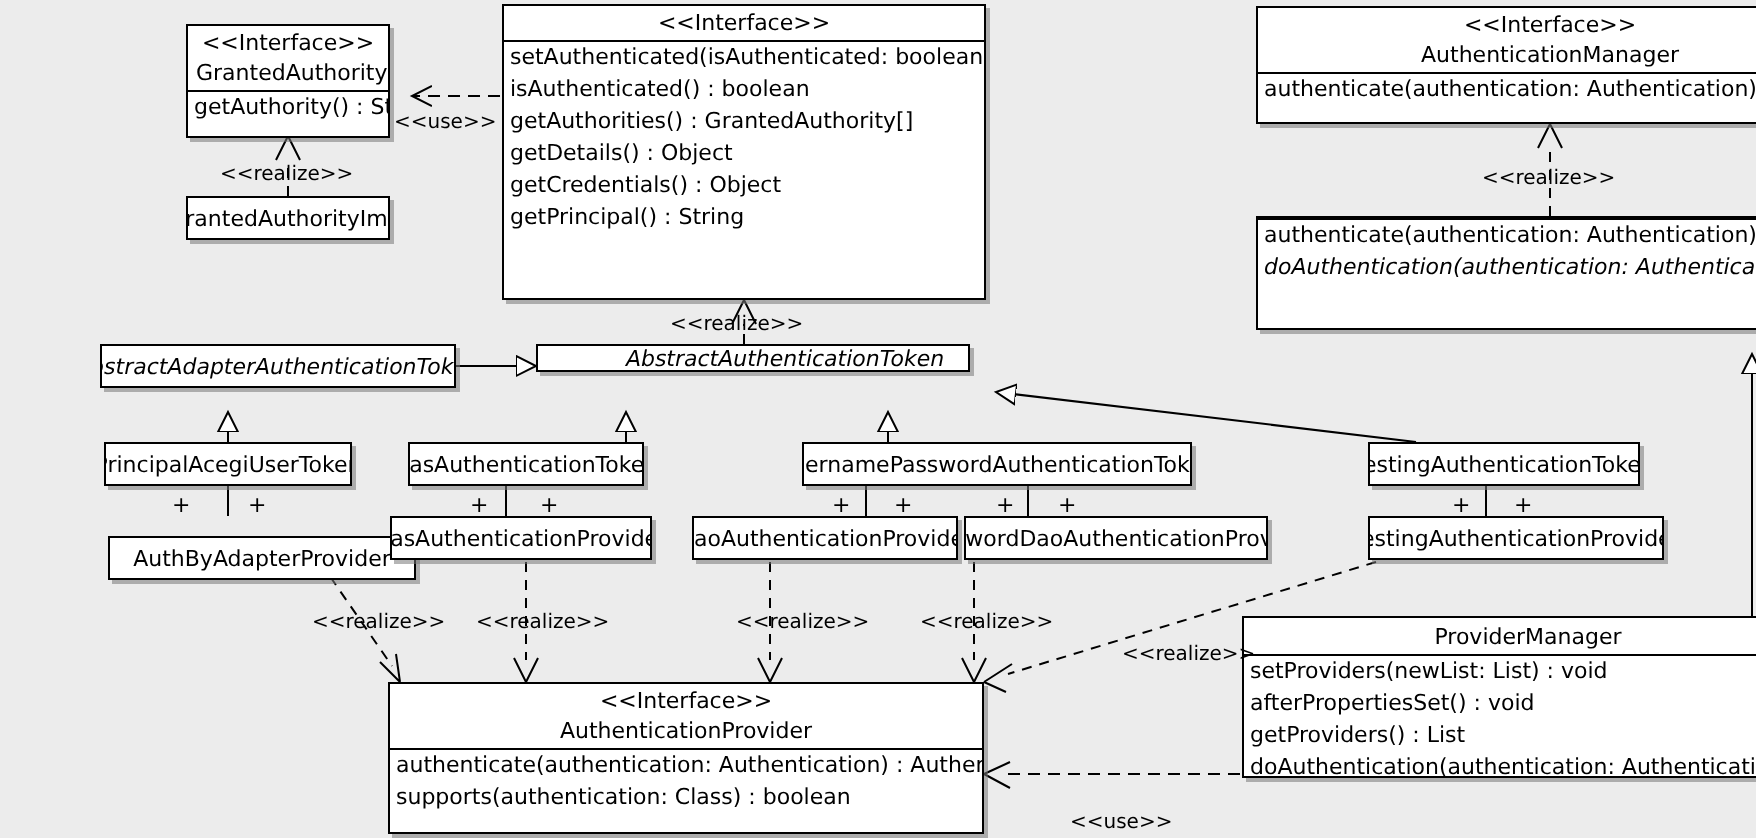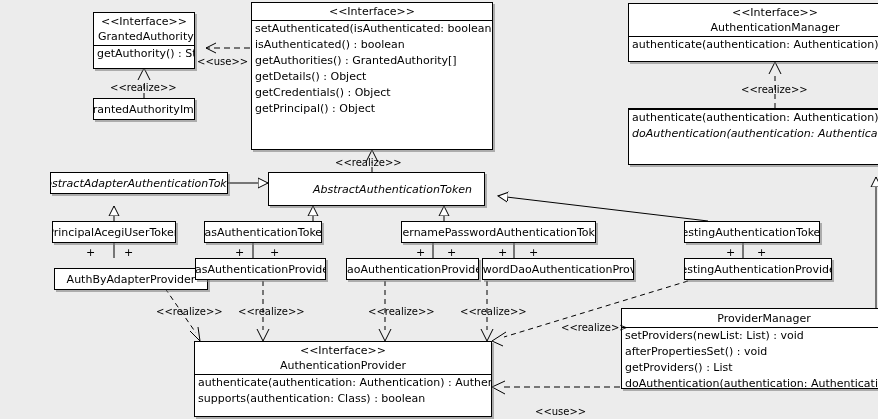--- a/index.html
+++ b/index.html
@@ -187,21 +187,21 @@
     <div class="hdr">
       <span class="stereo">&lt;&lt;Interface&gt;&gt;</span>
     </div>
     <div class="sep"></div>
     <div class="ops">
       <div class="op">setAuthenticated(isAuthenticated: boolean) : void</div>
       <div class="op">isAuthenticated() : boolean</div>
       <div class="op">getAuthorities() : GrantedAuthority[]</div>
       <div class="op">getDetails() : Object</div>
       <div class="op">getCredentials() : Object</div>
-      <div class="op">getPrincipal() : Object</div>
+      <div class="op">getPrincipal() : String</div>
     </div>
   </div>
 
   <div class="uml" style="left:580px;top:3px;width:294px;height:59px;">
     <div class="hdr">
       <span class="stereo">&lt;&lt;Interface&gt;&gt;</span>
       <span class="nm">AuthenticationManager</span>
     </div>
     <div class="sep"></div>
     <div class="ops">
@@ -214,21 +214,21 @@
     <div class="ops">
       <div class="op">authenticate(authentication: Authentication) : Authentication</div>
       <div class="op abstract">doAuthentication(authentication: Authentication) : Authentication</div>
     </div>
   </div>
 
   <div class="uml" style="left:2px;top:172px;width:178px;height:22px;">
     <div class="simple abstract">AbstractAdapterAuthenticationToken</div>
   </div>
 
-  <div class="uml" style="left:220px;top:172px;width:217px;height:34px;padding-left:32px;">
+  <div class="uml" style="left:220px;top:172px;width:217px;height:14px;padding-left:32px;">
     <div class="simple abstract">AbstractAuthenticationToken</div>
   </div>
 
   <div class="uml" style="left:4px;top:221px;width:124px;height:22px;">
     <div class="simple">PrincipalAcegiUserToken</div>
   </div>
 
   <div class="uml" style="left:156px;top:221px;width:118px;height:22px;">
     <div class="simple">CasAuthenticationToken</div>
   </div>

